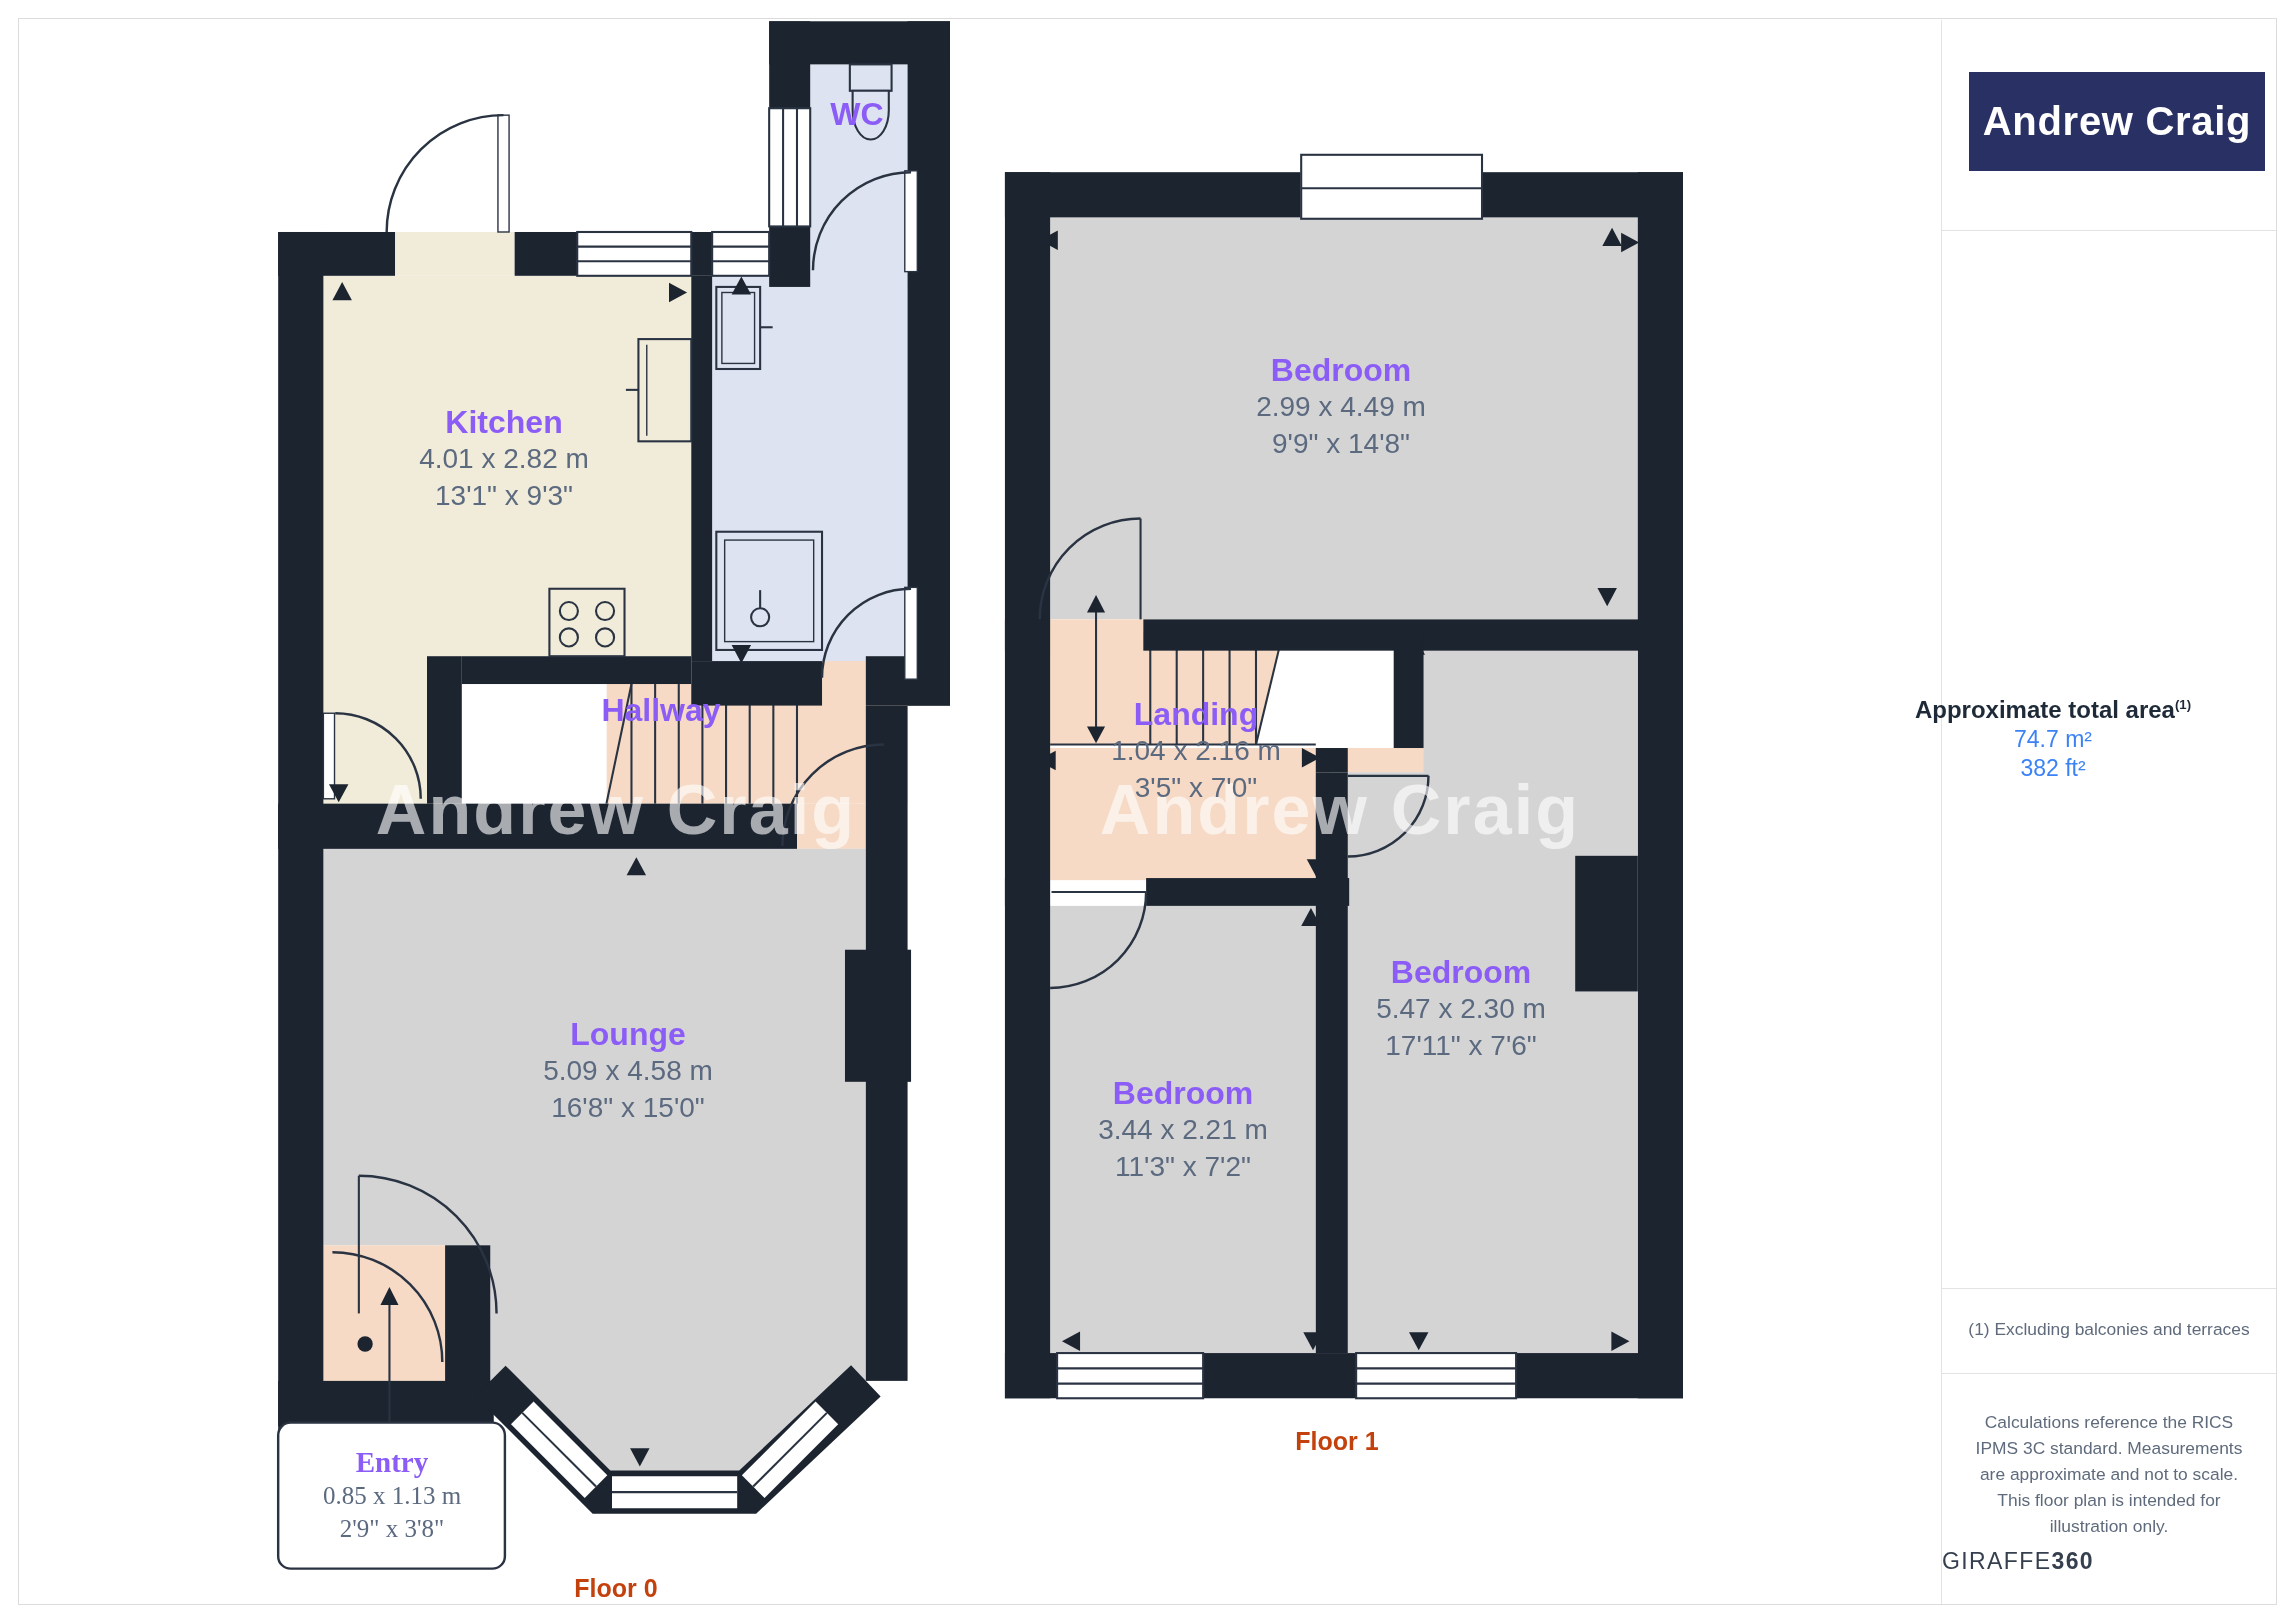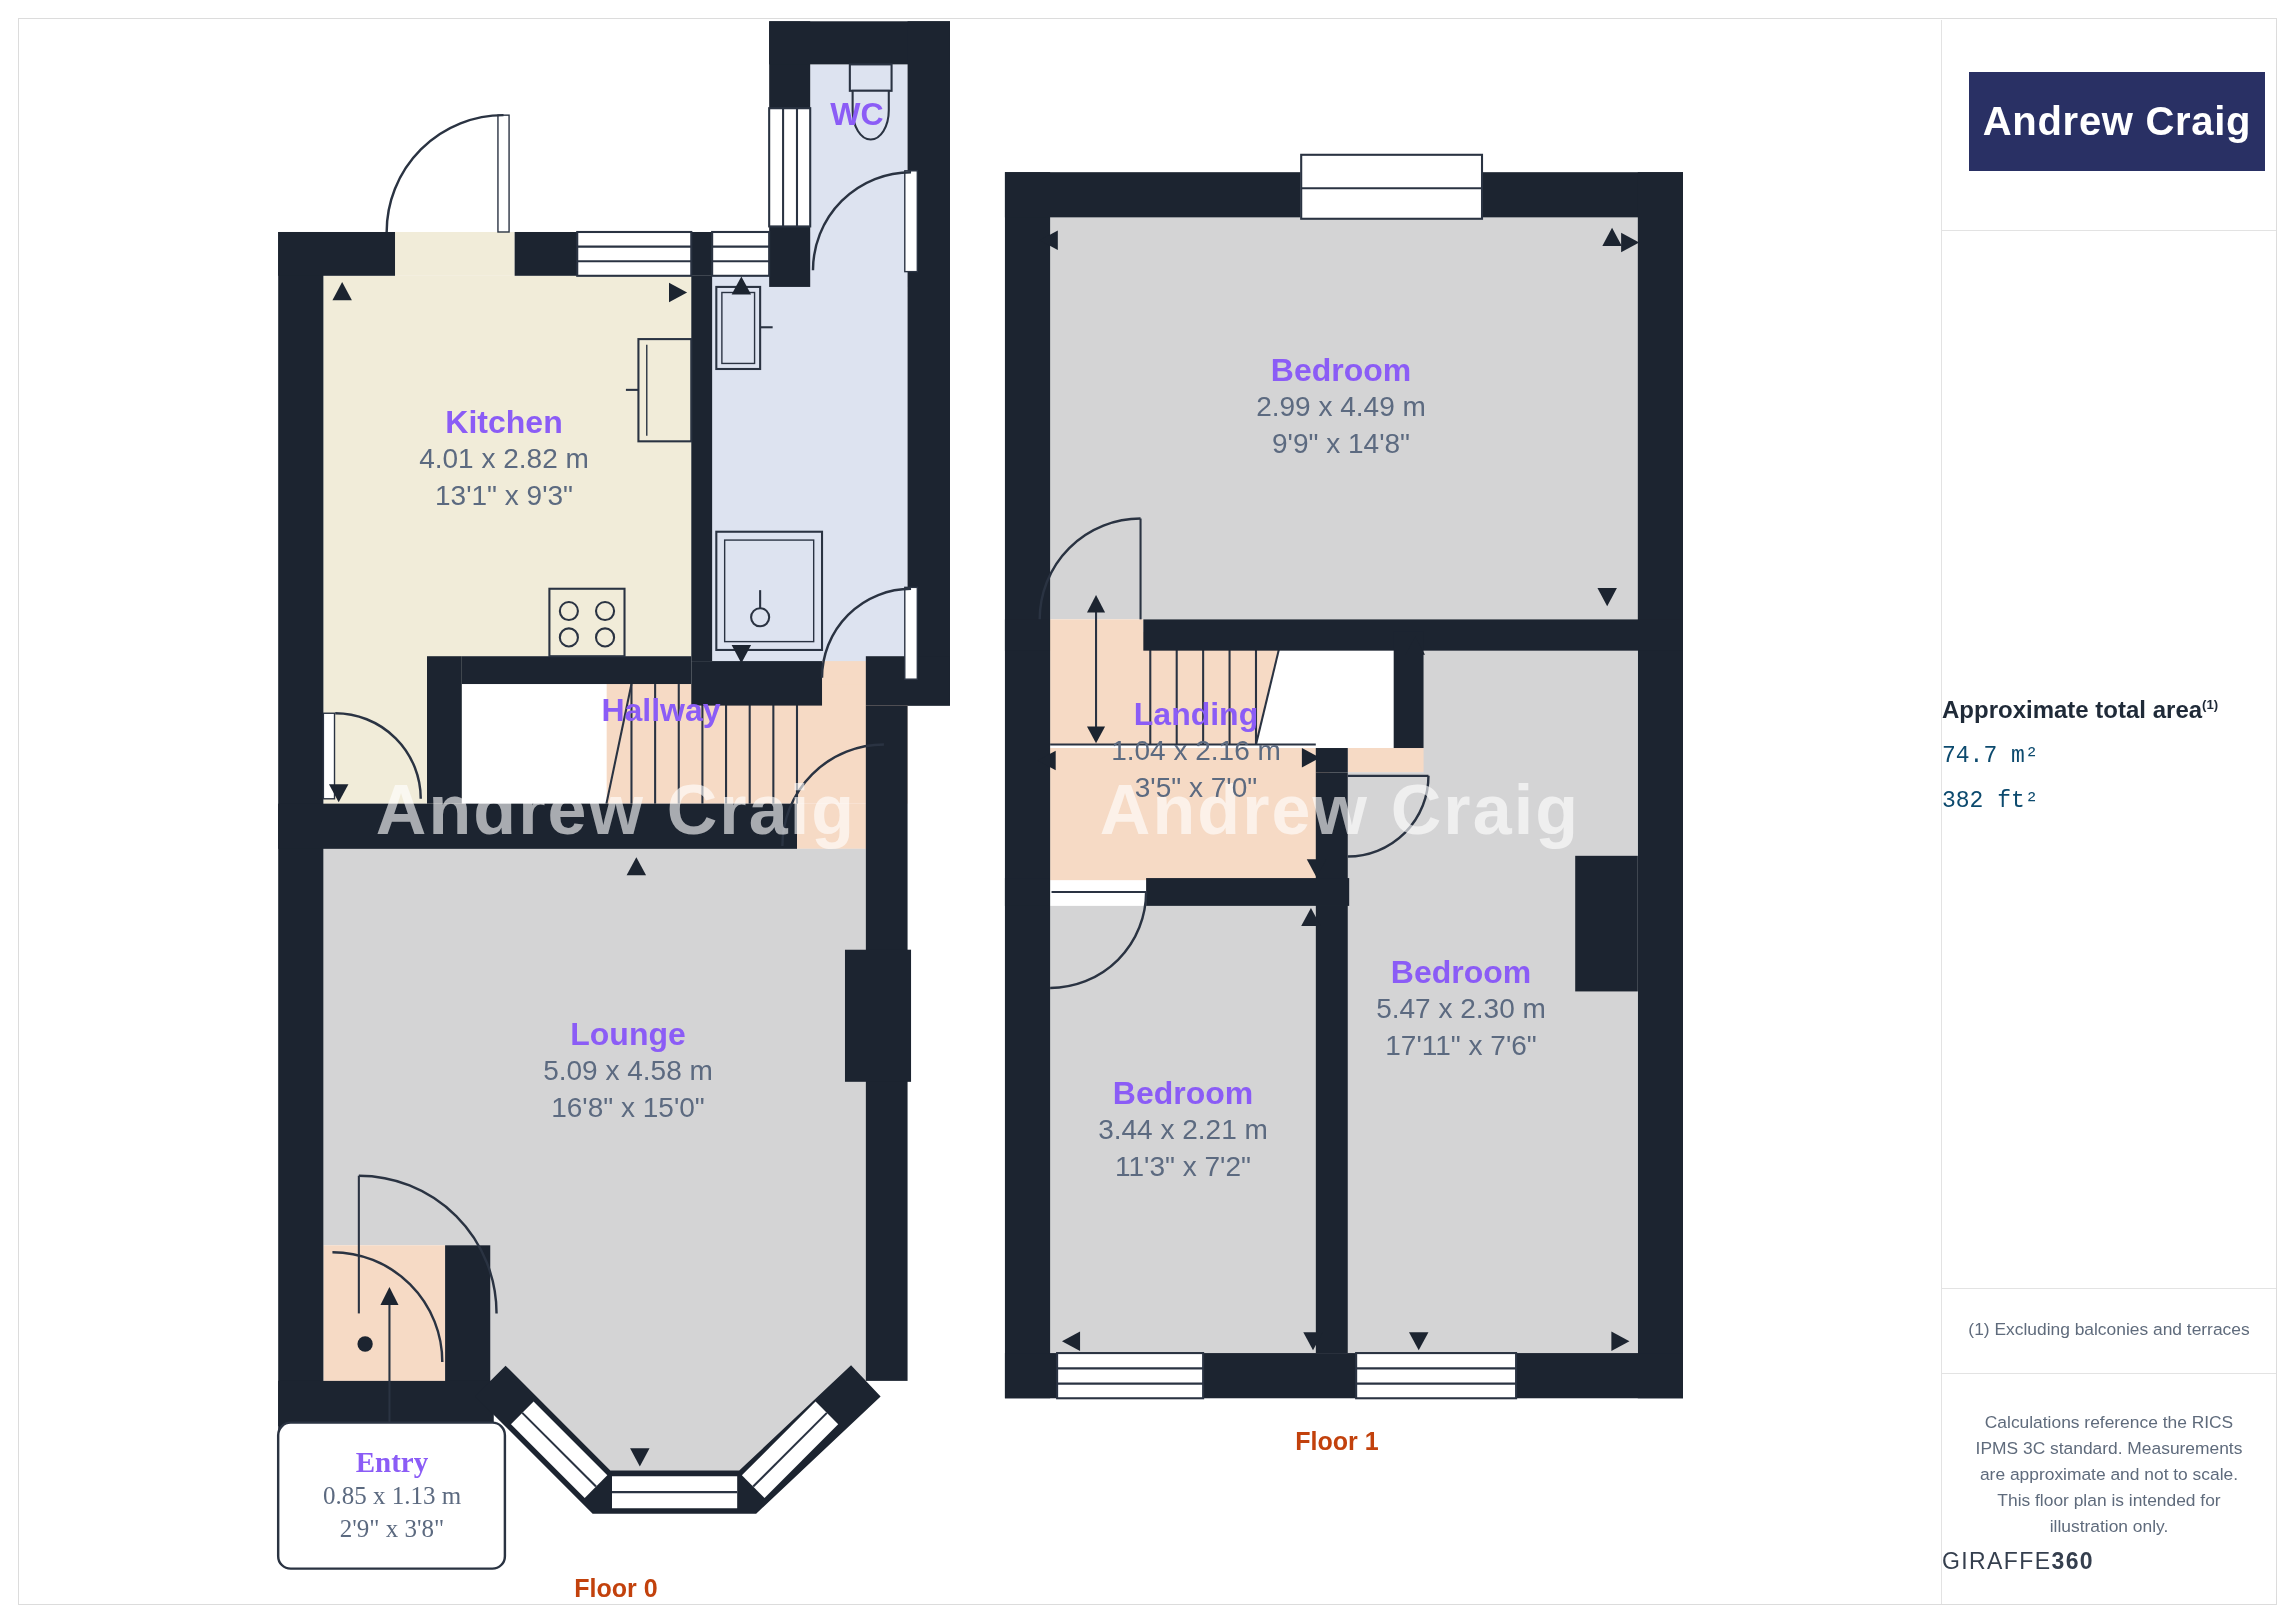--- a/index.html
+++ b/index.html
@@ -15,24 +15,24 @@
   .rl-dims{font-size:28px;color:#5c6a80;line-height:1.32;}
   .rl-small .rl-title{font-size:29px;}
   .rl-small .rl-dims{font-size:25px;}
   .floor-label{position:absolute;transform:translate(-50%,-50%);font-size:25px;font-weight:700;
                color:#c2410c;z-index:6;white-space:nowrap;}
   .sidebar-vline{position:absolute;left:1941px;top:19.5px;width:1.4px;height:1585px;background:#e3e3e3;}
   .sidebar-hline{position:absolute;width:334px;height:1.4px;background:#e3e3e3;left:1942px;}
   .logo-box{position:absolute;left:1969px;top:72px;width:296px;height:99px;background:#293064;
             display:flex;align-items:center;justify-content:center;z-index:4;}
   .logo-text{color:#ffffff;font-size:40px;font-weight:700;letter-spacing:0.7px;white-space:nowrap;}
-  .area-block{position:absolute;left:1942px;top:696px;width:334px;}
+  .area-block{position:absolute;left:1886px;top:696px;width:334px;text-align:center;}
   .area-title{font-size:24px;font-weight:700;color:#1f2a38;}
   .area-title sup{font-size:13.2px;font-weight:700;}
-  .area-val{font-size:23px;color:#0c4a6e;margin-top:19px;font-family:Liberation Mono, monospace;}
+  .area-val{font-size:23px;color:#3b82f6;margin-top:2px;}
   .footnote{position:absolute;left:1942px;top:1319px;width:334px;text-align:center;
             font-size:17.4px;color:#5f6b7c;}
   .disclaimer{position:absolute;left:1963px;top:1409px;width:292px;text-align:center;
               font-size:17.4px;line-height:1.5;color:#5f6b7c;}
   .giraffe{position:absolute;left:1942px;top:1548px;width:334px;text-align:left;
            font-size:23px;color:#353f4e;letter-spacing:1.4px;}
   .giraffe .g-plain{font-weight:400;}
   .giraffe .g-bold{font-weight:700;}
 </style>
 </head>

